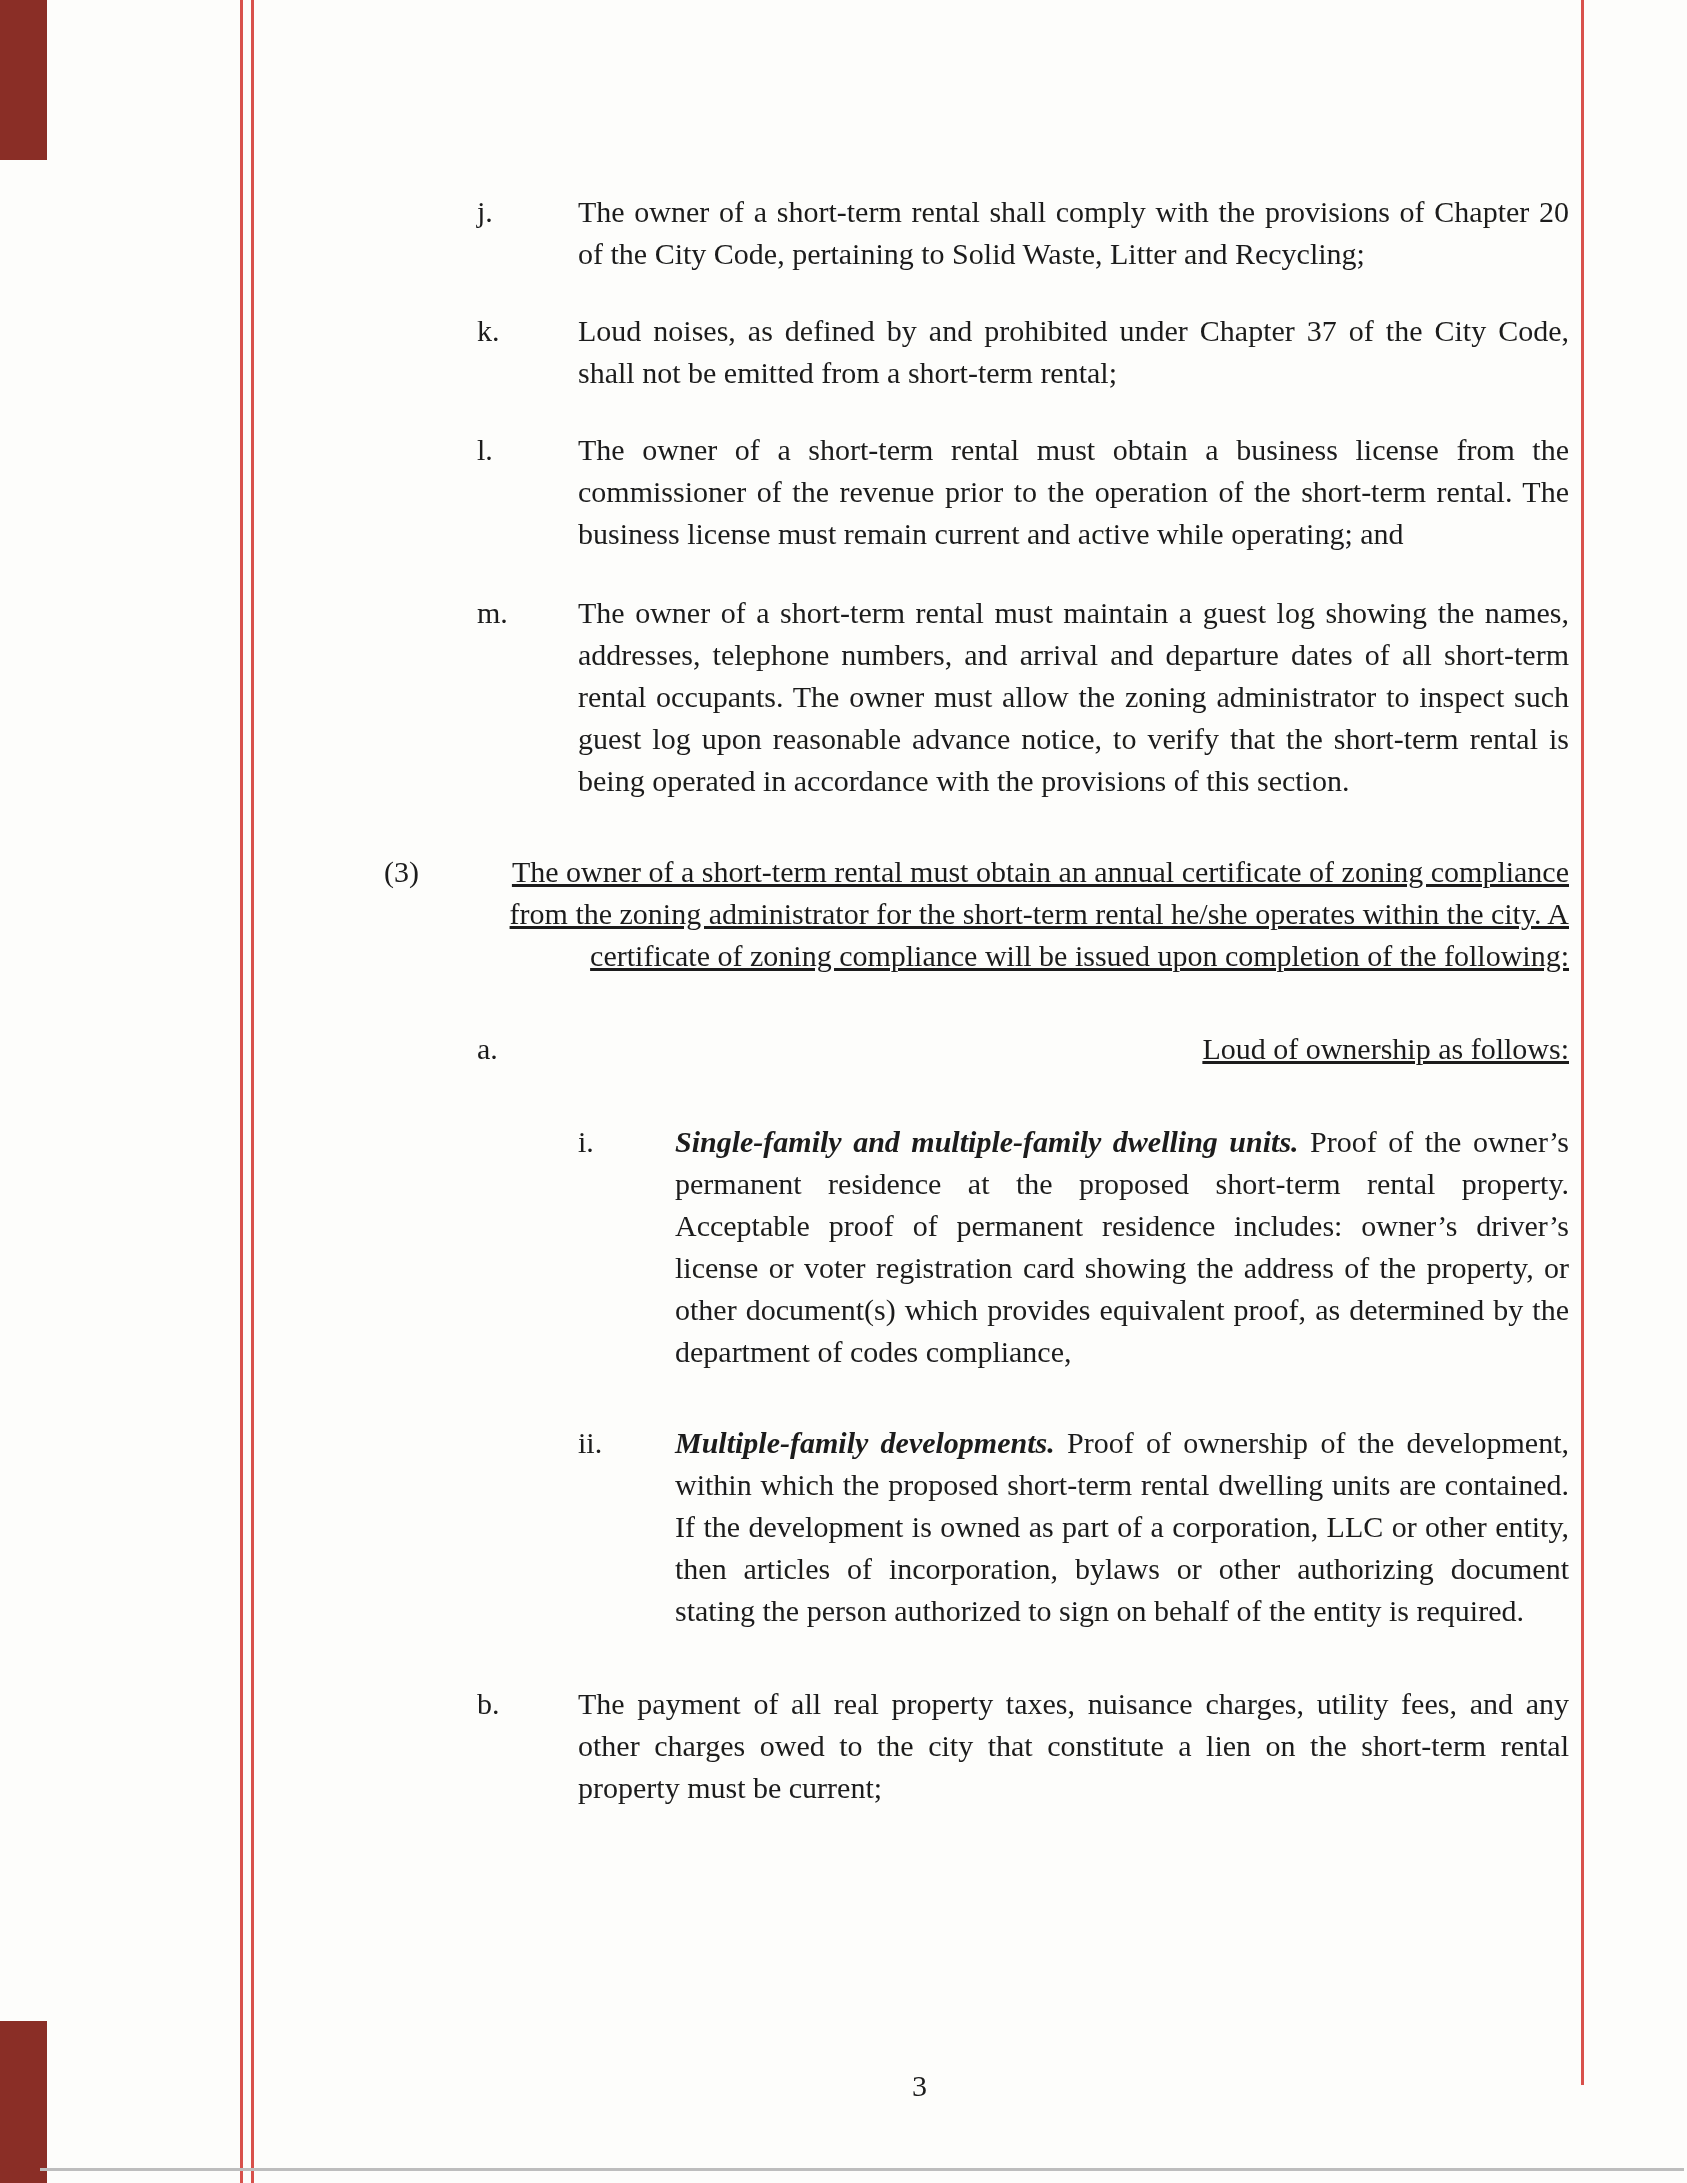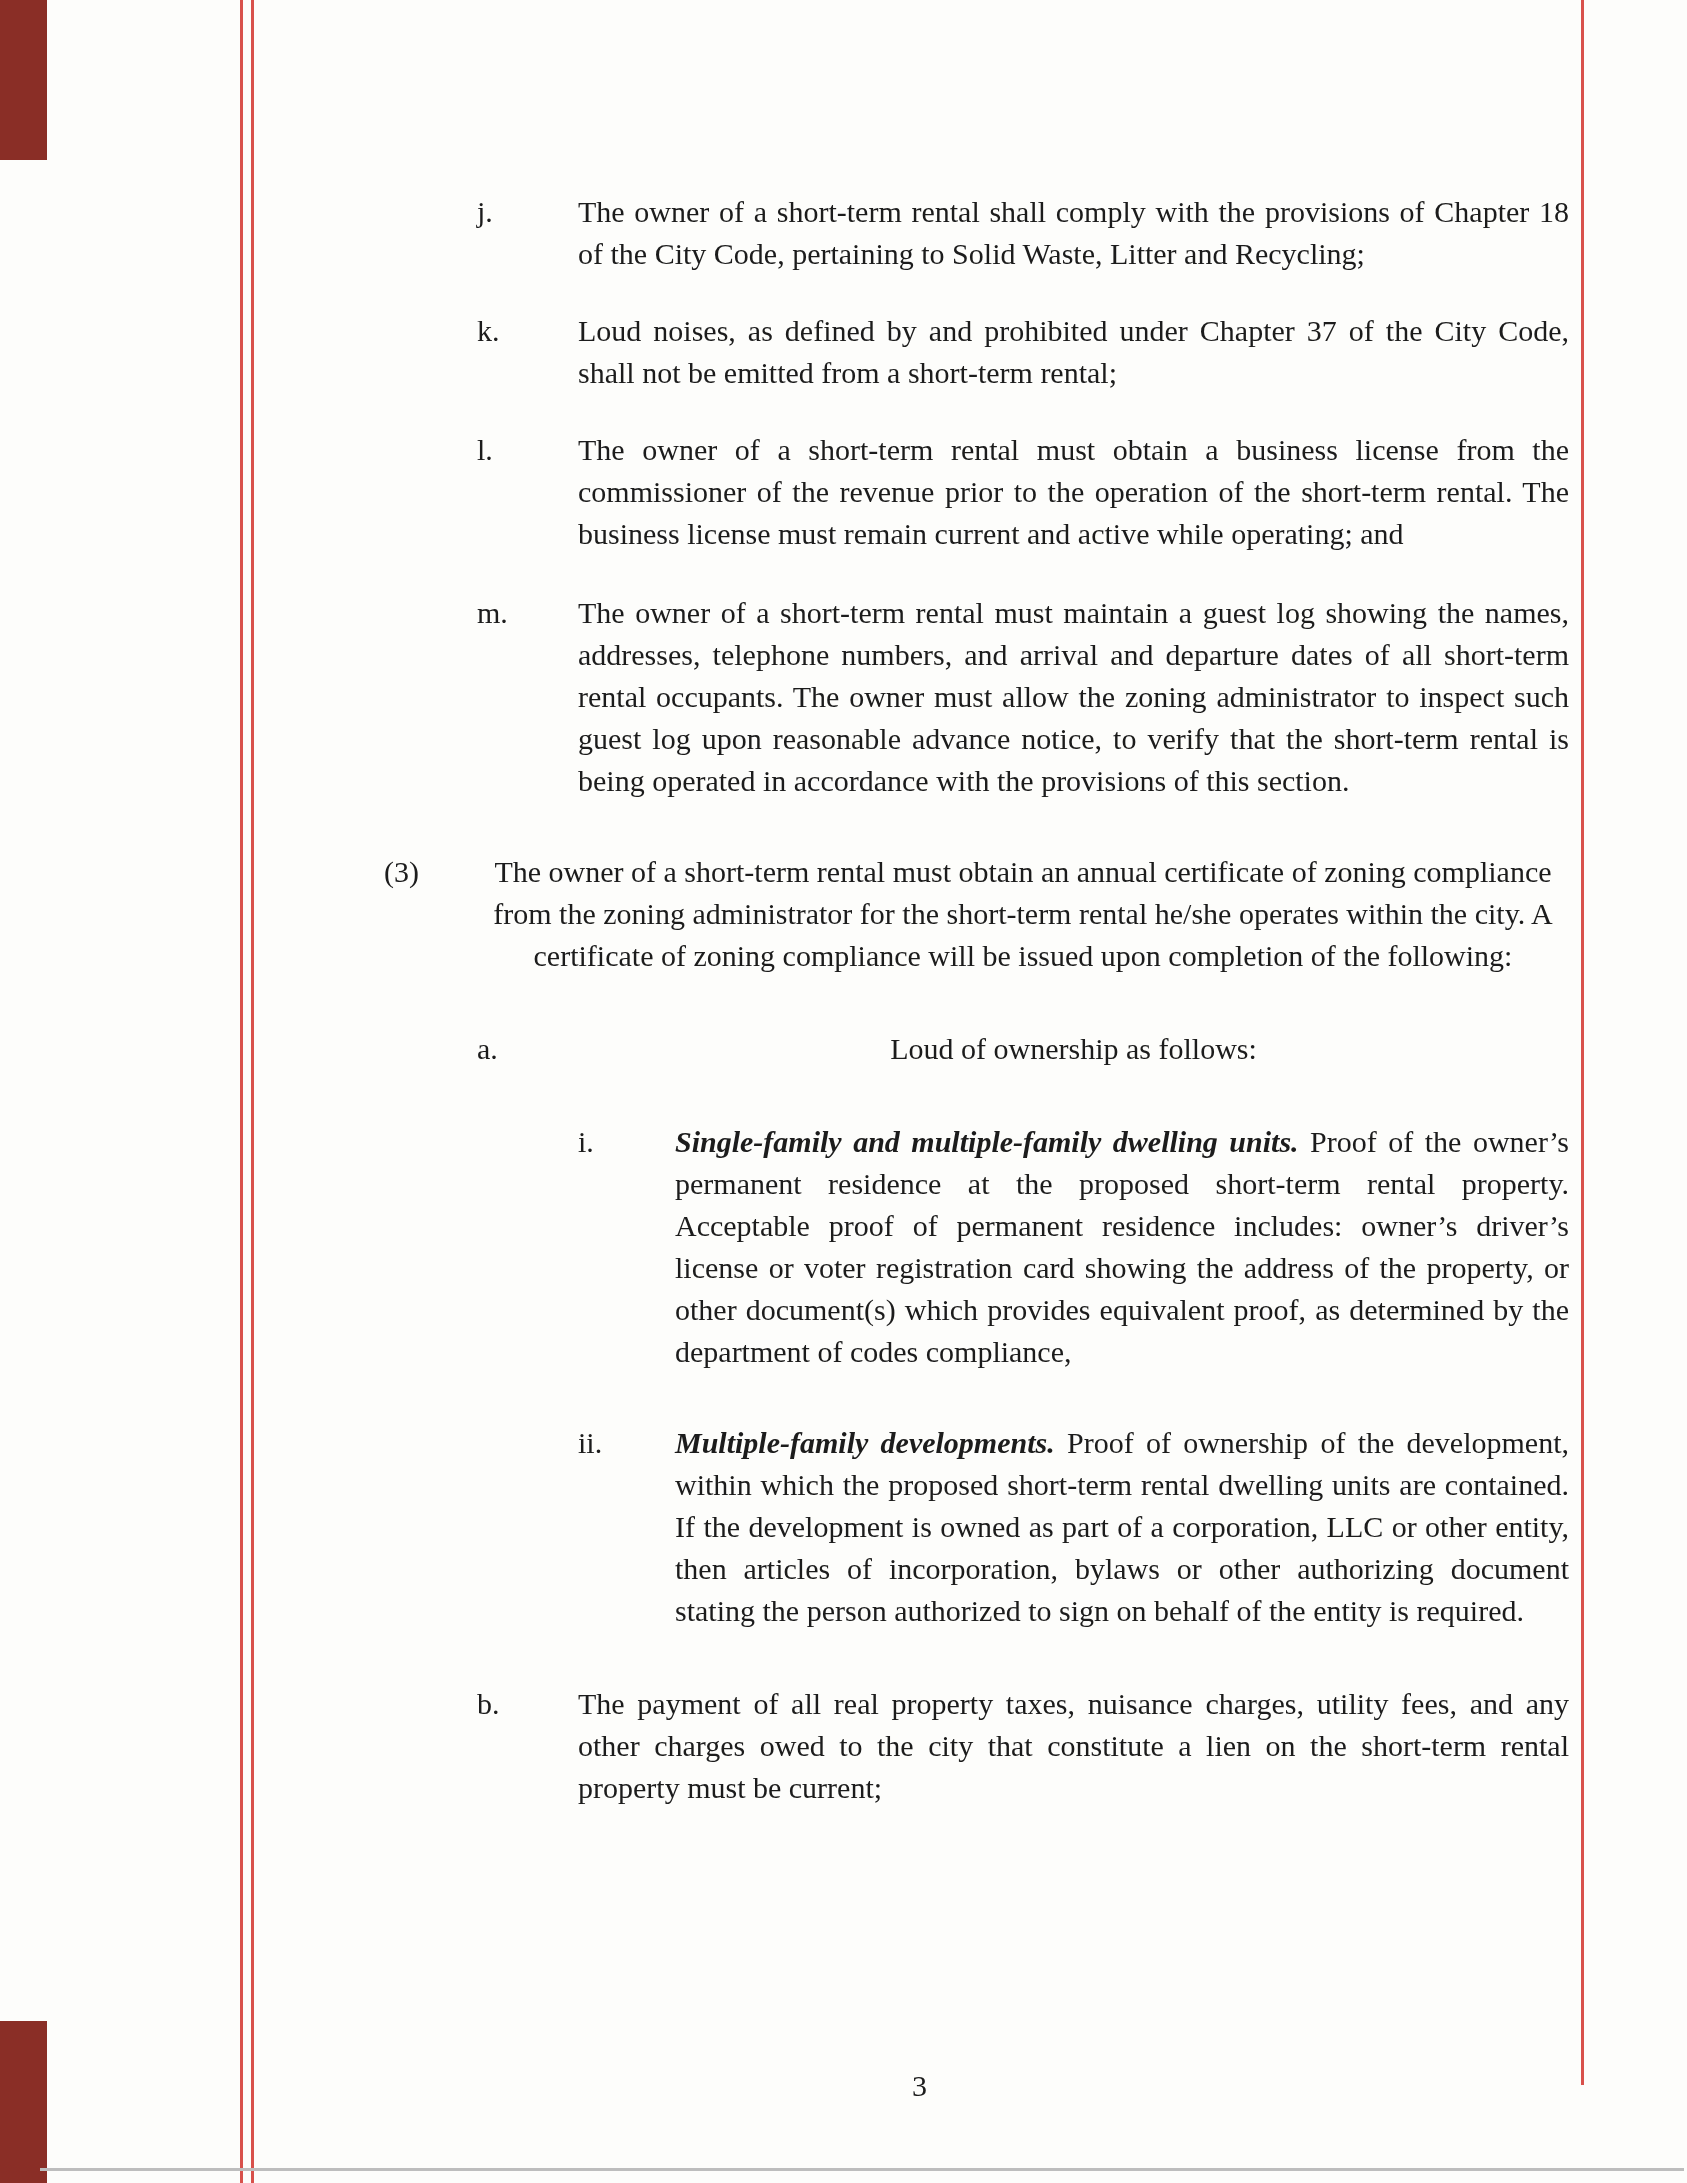--- a/index.html
+++ b/index.html
@@ -42,21 +42,21 @@
   }
   .item { display: flex; align-items: flex-start; }
   .item .marker { flex: 0 0 auto; }
   .item .body { flex: 1 1 auto; }
   .letter { margin-left: 93px; }
   .letter .marker { width: 101px; }
   .roman { margin-left: 194px; }
   .roman .marker { width: 97px; }
   .top-level .marker { width: 93px; }
   .justify { text-align: justify; }
-  .left { text-align: center; }
+  .left { text-align: right; text-decoration: underline; }
   .mb-42 { margin-bottom: 35px; }
   .mb-44 { margin-bottom: 37px; }
   .mb-58 { margin-bottom: 49px; }
   .mb-60 { margin-bottom: 51px; }
   em { font-style: italic; font-weight: bold; }
   .page-number {
     position: absolute; left: 384px; width: 1071px; top: 2069px;
     text-align: center; font-size: 30px; color: #1c1c1c;
   }
 </style>
@@ -69,21 +69,21 @@
   <div class="artifact artifact-bottom"></div>
   <div class="vrule vrule-1"></div>
   <div class="vrule vrule-2"></div>
   <div class="vrule vrule-right"></div>
   <div class="hrule-bottom"></div>
 
   <div class="content">
 
     <div class="item letter mb-42">
       <span class="marker">j.</span>
-      <div class="body justify">The owner of a short-term rental shall comply with the provisions of Chapter 18 of the City Code, pertaining to Solid Waste, Litter and Recycling;</div>
+      <div class="body justify">The owner of a short-term rental shall comply with the provisions of Chapter 20 of the City Code, pertaining to Solid Waste, Litter and Recycling;</div>
     </div>
 
     <div class="item letter mb-42">
       <span class="marker">k.</span>
       <div class="body justify">Loud noises, as defined by and prohibited under Chapter 37 of the City Code, shall not be emitted from a short-term rental;</div>
     </div>
 
     <div class="item letter mb-44">
       <span class="marker">l.</span>
       <div class="body justify">The owner of a short-term rental must obtain a business license from the commissioner of the revenue prior to the operation of the short-term rental. The business license must remain current and active while operating; and</div>

